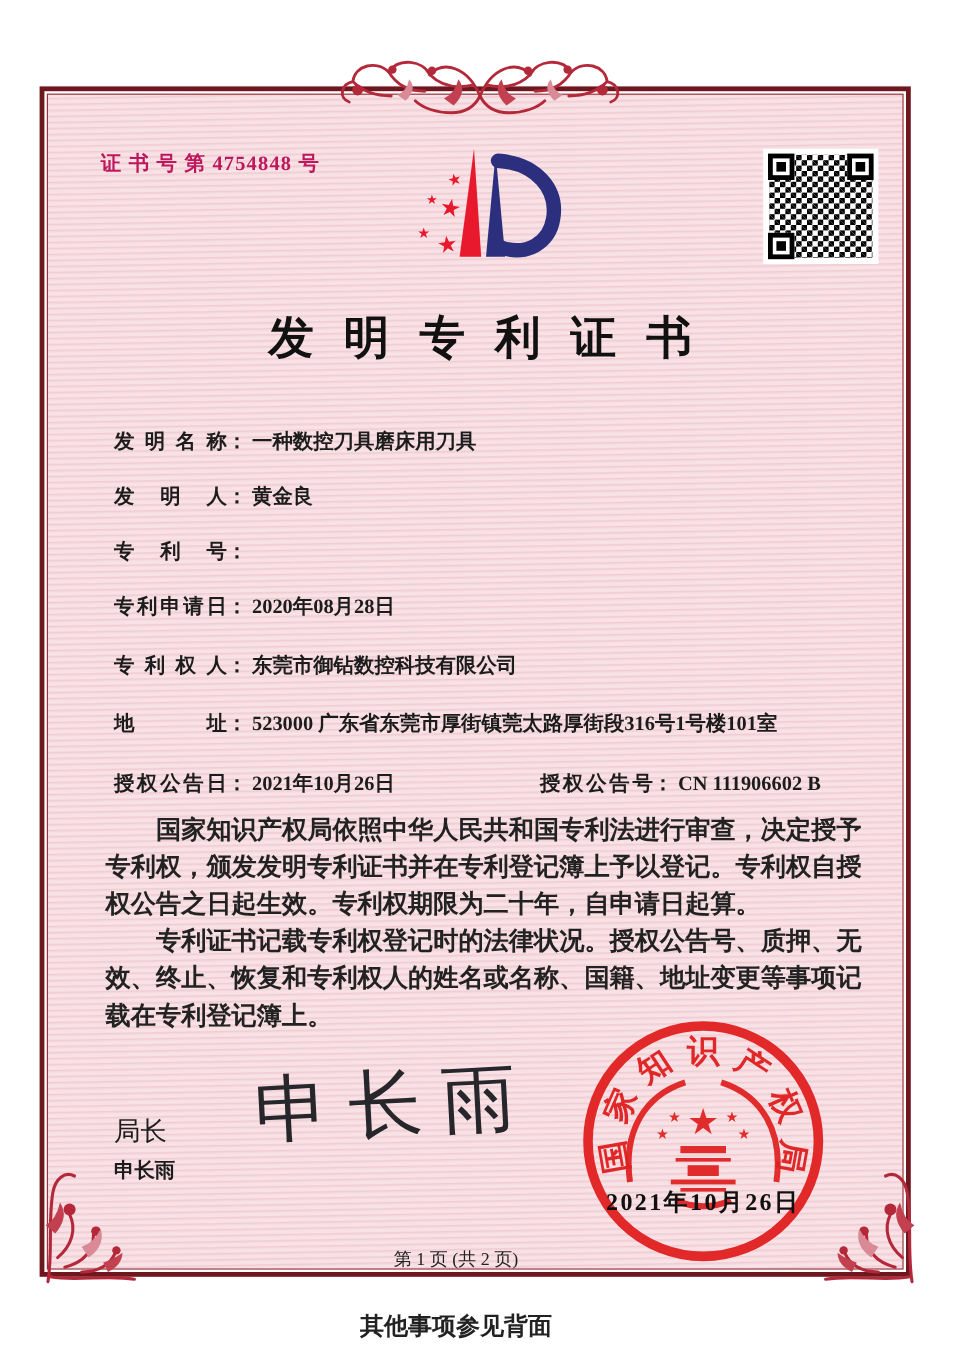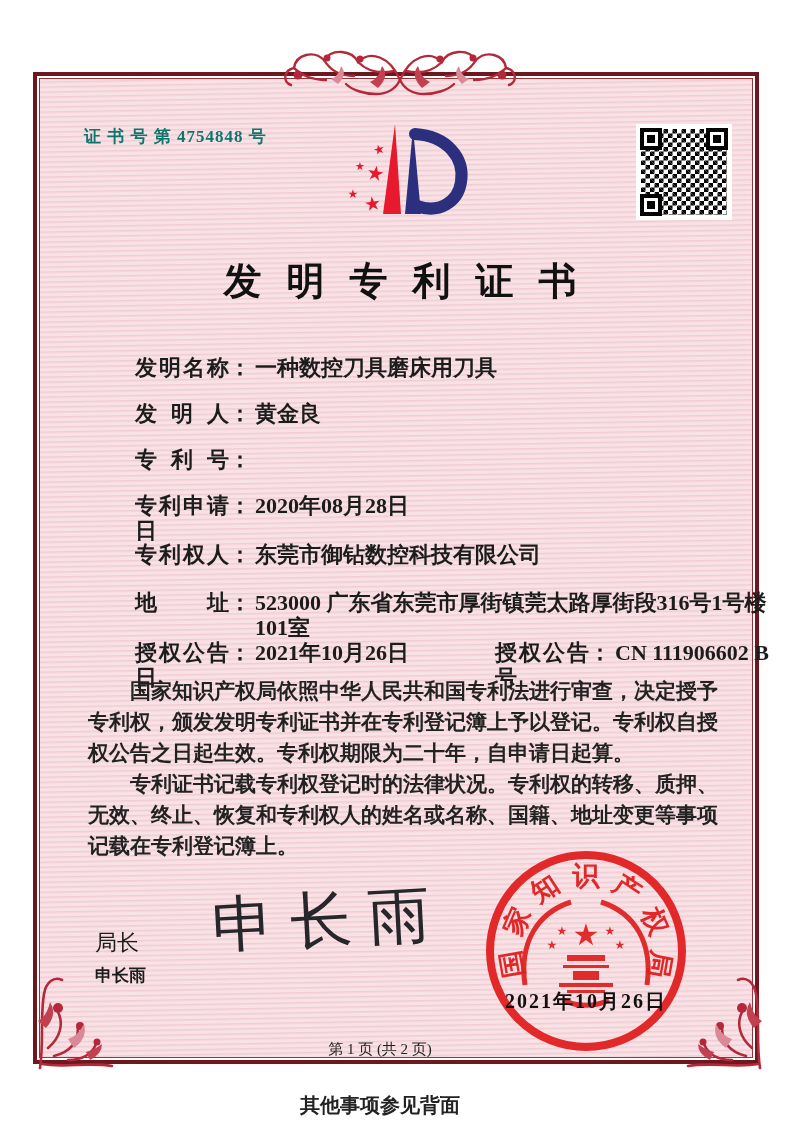--- a/index.html
+++ b/index.html
@@ -16,39 +16,39 @@
   }
 
   
   .ornament-top{position:absolute;left:278px;top:44px;width:244px;height:58px;}
   .corner{position:absolute;width:86px;height:104px;top:968px;}
   .corner.left{left:34px;}
   .corner.right{left:680px;transform:scaleX(-1);}
 
   
   .cert-no{position:absolute;left:84px;top:125px;font-size:17px;font-weight:bold;
-           letter-spacing:1px;color:#0f766e;}
+           letter-spacing:1px;color:#be185d;}
   .logo{position:absolute;left:345px;top:106px;width:132px;height:124px;}
   .qr{position:absolute;left:636px;top:124px;width:96px;height:96px;background:#fff;
       box-sizing:border-box;padding:5px;}
   .qr-mods{position:relative;width:100%;height:100%;
       background-image:
         linear-gradient(45deg,#000 25%,transparent 25%,transparent 75%,#000 75%),
         linear-gradient(45deg,#000 25%,transparent 25%,transparent 75%,#000 75%);
       background-size:9px 9px;background-position:0 0,4.5px 4.5px;}
   .finder{position:absolute;width:22px;height:22px;border:4px solid #000;background:#fff;box-sizing:border-box;}
   .finder::after{content:"";position:absolute;inset:3px;background:#000;}
   .finder.tl{left:-1px;top:-1px;} .finder.tr{right:-1px;top:-1px;} .finder.bl{left:-1px;bottom:-1px;}
 
   .doc-title{position:absolute;left:0;top:256px;width:800px;text-align:center;
              font-size:38px;font-weight:bold;letter-spacing:25px;text-indent:25px;color:#111;}
 
   
   .field-row{position:absolute;left:95px;width:640px;display:flex;align-items:flex-start;
-             font-size:22px;font-weight:bold;line-height:25px;margin-left:40px;}
+             font-size:17px;font-weight:bold;line-height:25px;}
   .flabel{display:inline-block;width:94px;text-align:justify;text-align-last:justify;flex:0 0 94px;}
   .fcolon{flex:0 0 auto;}
   .fvalue{margin-left:4px;}
   .fvalue.wrap{width:530px;}
   .fvalue.fixed{width:214px;flex:0 0 214px;}
   .flabel2{display:inline-block;width:94px;text-align:justify;text-align-last:justify;flex:0 0 94px;margin-left:26px;}
 
   
   .body-text{position:absolute;left:88px;top:676px;width:644px;font-size:21px;
              font-weight:bold;line-height:31px;color:#222;}
@@ -206,21 +206,21 @@
     <span class="flabel">授权公告日</span>
       <span class="fcolon">：</span>
     <span class="fvalue fixed">2021年10月26日</span>
     <span class="flabel2">授权公告号</span>
       <span class="fcolon">：</span>
     <span class="fvalue">CN 111906602 B</span>
   </div>
 
   <div class="body-text">
     <p>国家知识产权局依照中华人民共和国专利法进行审查，决定授予专利权，颁发发明专利证书并在专利登记簿上予以登记。专利权自授权公告之日起生效。专利权期限为二十年，自申请日起算。</p>
-    <p>专利证书记载专利权登记时的法律状况。专利权的转移、质押、无效、终止、恢复和专利权人的姓名或名称、国籍、地址变更等事项记载在专利登记簿上。</p>
+    <p>专利证书记载专利权登记时的法律状况。授权公告号、质押、无效、终止、恢复和专利权人的姓名或名称、国籍、地址变更等事项记载在专利登记簿上。</p>
   </div>
 
   <div class="sig-title">局长</div>
   <div class="sig-name">申长雨</div>
   <div class="autograph">申长雨</div>
 
   <svg class="seal" viewBox="0 0 212 212">
     <circle cx="106" cy="106" r="96" fill="none" stroke="#e01f1f" stroke-width="8" opacity="0.95"></circle>
     <g fill="#e01f1f" font-size="27" font-weight="bold" text-anchor="middle" opacity="0.95">
       <text x="106" y="40" transform="rotate(-100 106 106)">国</text>

